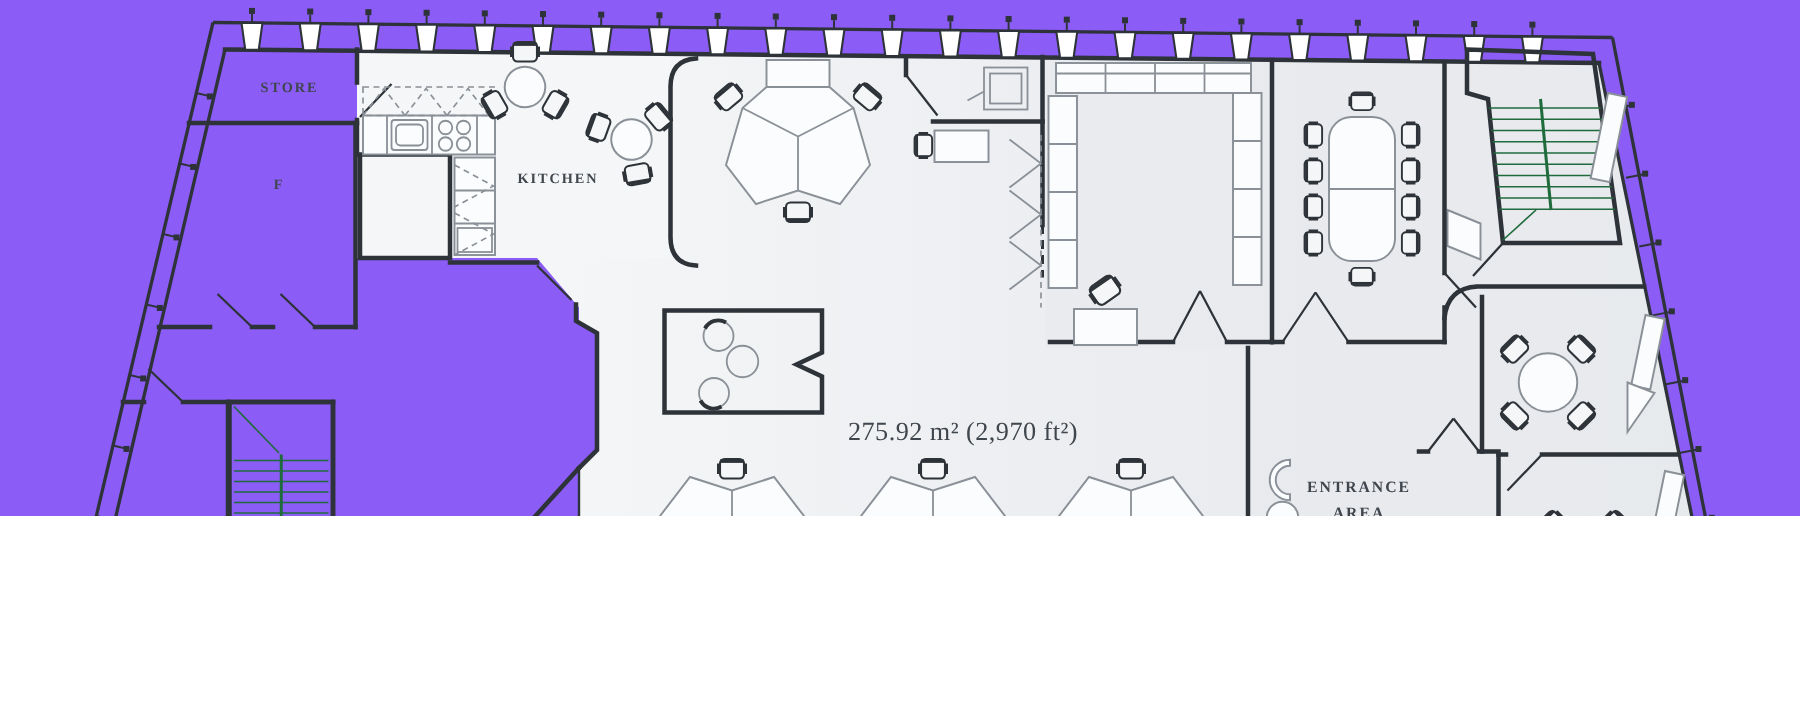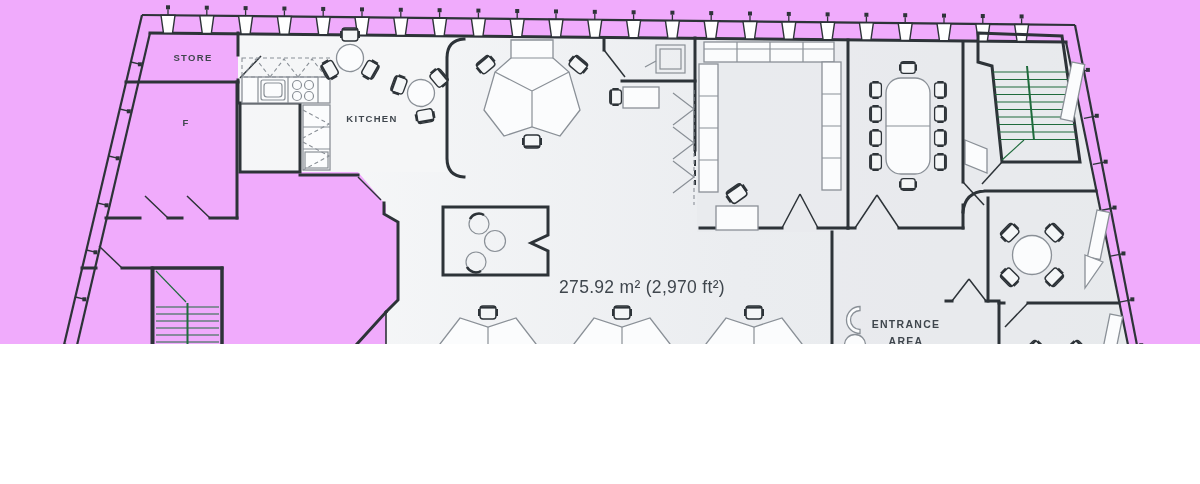--- a/index.html
+++ b/index.html
@@ -1,17 +1,17 @@
 <!DOCTYPE html>
 <html style="--wall: #2d3338; --furniture: #8a9097; --text: #3f464d; --green: #2ca45a; --floor-light: #f8f9fa; --floor-gray: #e8ebee; --floor-right: #e7eaed; --kitchen-floor: #f4f6f7; --white: #ffffff;"><head>
 <meta charset="utf-8">
 <style>
   html,body{margin:0;padding:0;background:#fff;}
-  .stage{position:relative;width:1200px;height:344px;background:#f0abfc;overflow:hidden;
-         font-family:Liberation Sans, sans-serif;}
+  .stage{position:relative;width:1200px;height:344px;background:#8b5cf6;overflow:hidden;
+         font-family:Liberation Serif, serif;}
   svg{display:block}
   .wall{stroke:var(--wall);stroke-width:3;fill:none;stroke-linecap:square}
   .wall2{stroke:var(--wall);stroke-width:2.2;fill:none}
   .wallthin{stroke:var(--wall);stroke-width:1.6;fill:none}
   .door{stroke:var(--wall);stroke-width:1.5;fill:none}
   .furn{stroke:var(--furniture);stroke-width:1.3;fill:#fbfcfd}
   .furnN{stroke:var(--furniture);stroke-width:1.2;fill:none}
   .dash{stroke:var(--furniture);stroke-width:1.1;fill:none;stroke-dasharray:4 3}
   .chairc{stroke:var(--wall);stroke-width:1.4;fill:#f4f6f7}
   .tread{stroke:#1f6b3c;stroke-width:1.1}

